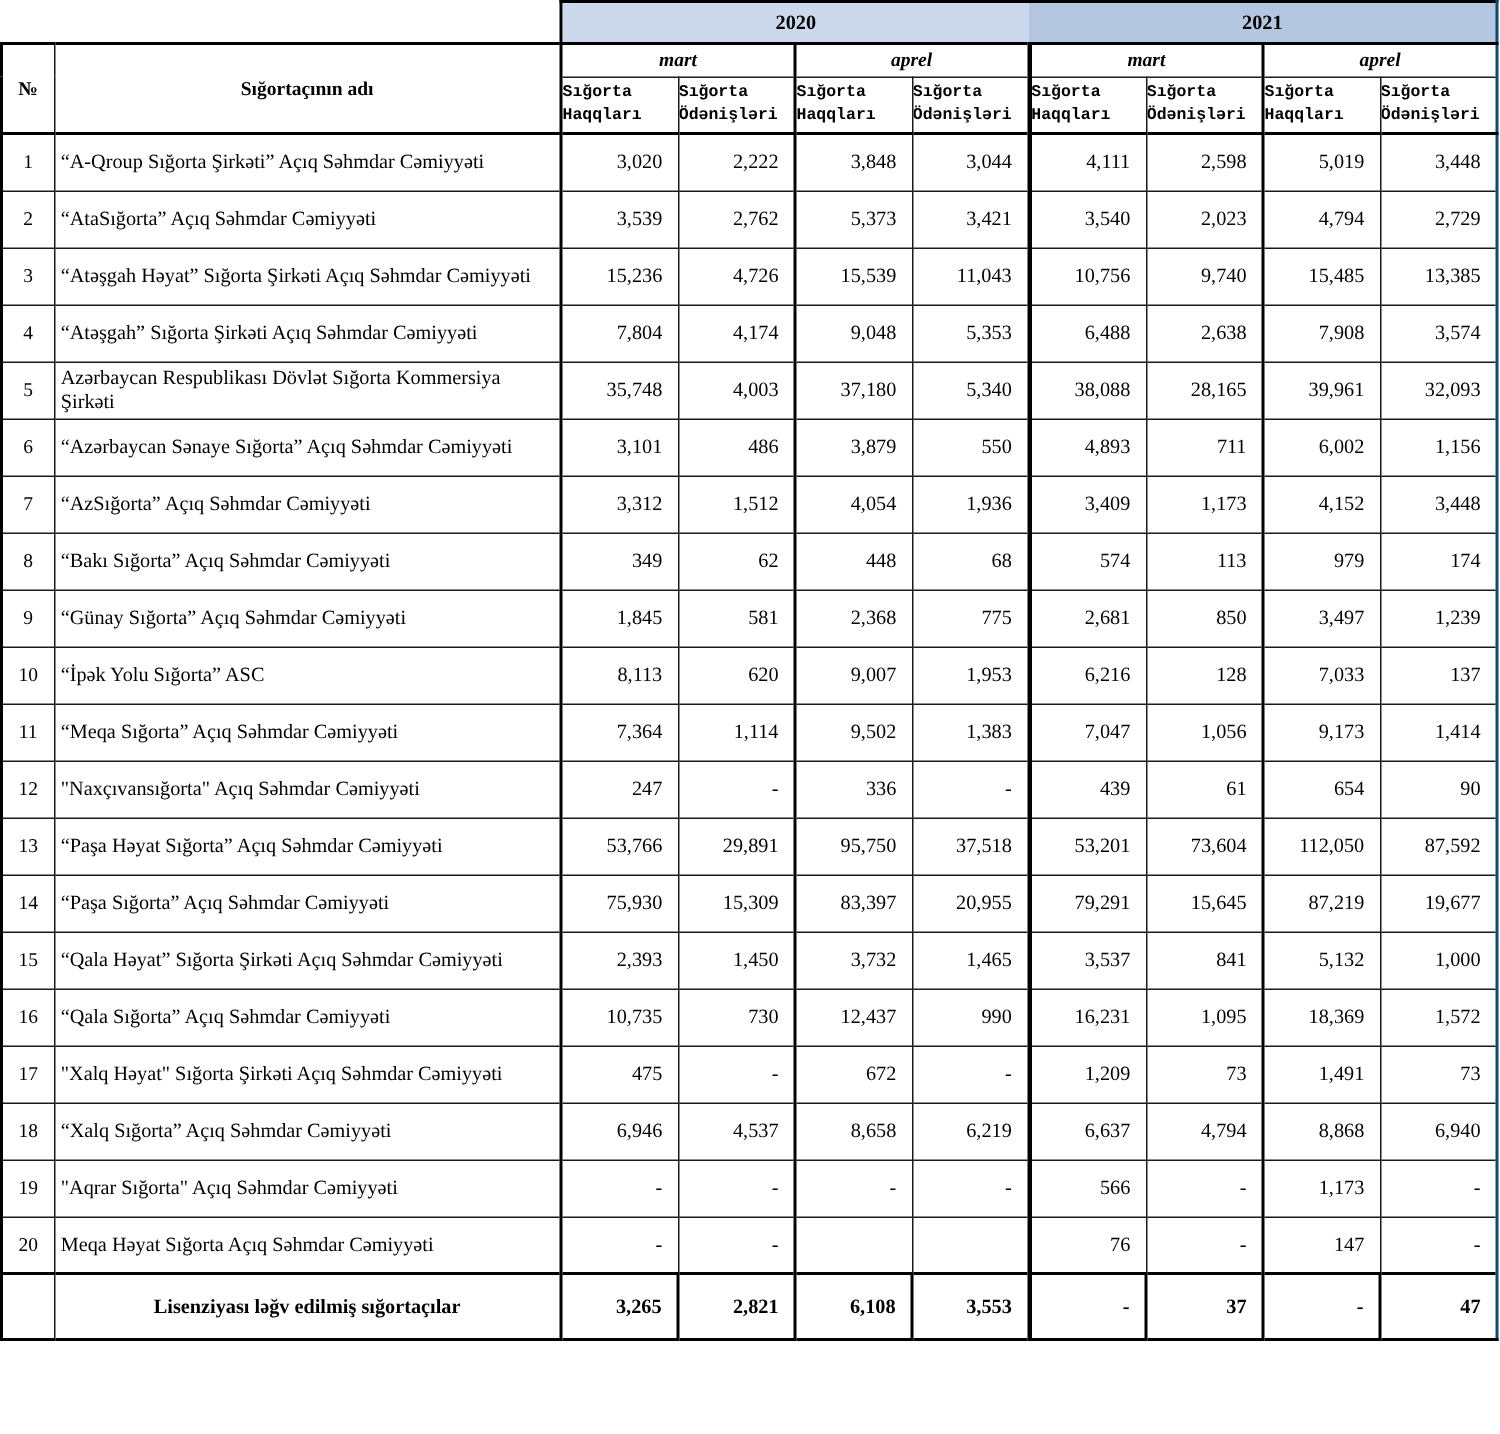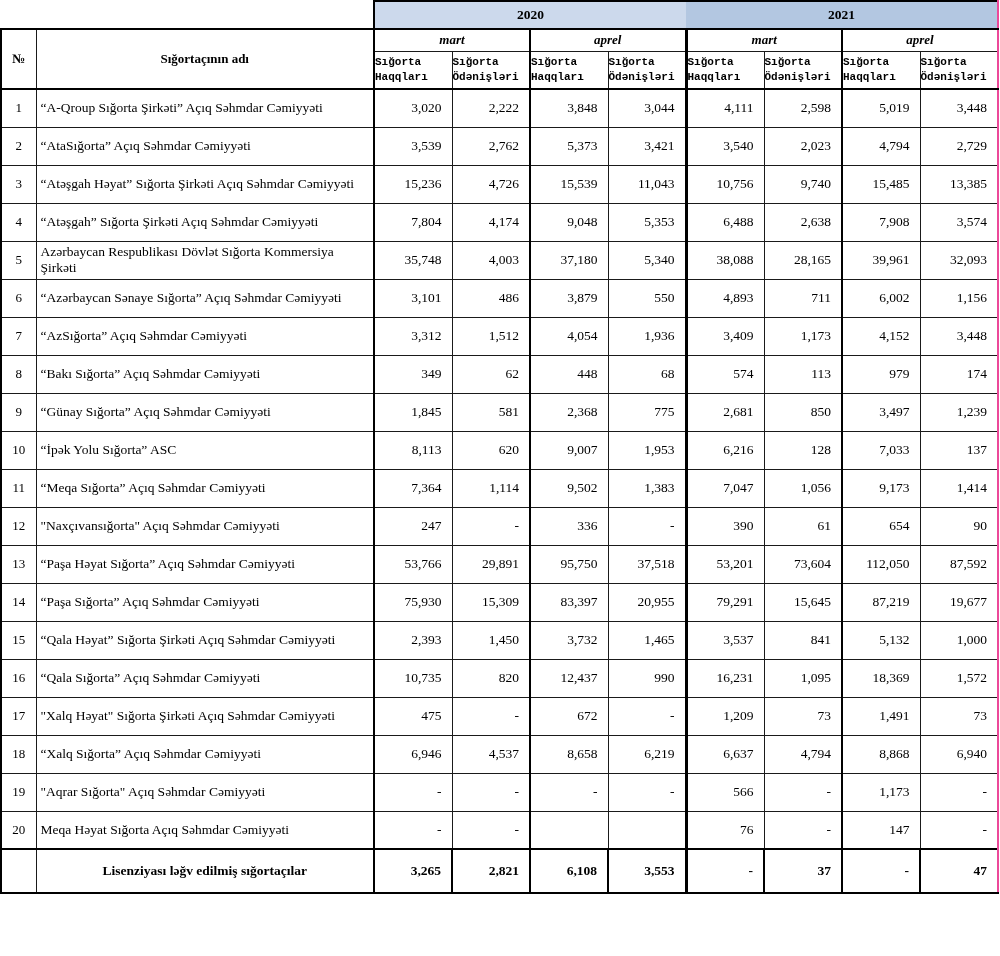--- a/index.html
+++ b/index.html
@@ -9,21 +9,21 @@
           margin:8px 0 10px 0;color:#0d0d0d;}
   table{border-collapse:collapse;table-layout:fixed;width:997px;margin:0;}
   col.cno{width:35px;} col.cname{width:338px;} col.cv{width:78px;}
   td,th{border:1px solid #1a1a1a;vertical-align:middle;padding:0;overflow:hidden;}
   
   .c0{border-left:2px solid #000;}
   .c2{border-left:2px solid #000;}
   .c4{border-left:2px solid #000;}
   .c6{border-left:3px solid #000;}
   .c8{border-left:2px solid #000;}
-  .c9{border-right:2px solid #ec4899;}
+  .c9{border-right:2px solid #0c4a6e;}
   
   .yearrow{height:28px;}
   .blank{border:none;background:#fff;}
   .year{font-size:13.5px;font-weight:bold;text-align:center;
         border-top:2px solid #000;border-bottom:2px solid #000;}
   .y20{background:#ccd9ec;border-right:none;}
   .y21{background:#b3c7e1;border-left:none;}
   
   .monthrow{height:22px;}
   .month{font-size:13px;font-weight:bold;font-style:italic;text-align:center;
@@ -233,21 +233,21 @@
       <td class="num c8">9,173</td>
       <td class="num c9">1,414</td>
     </tr>
     <tr class="datarow">
       <td class="no c0">12</td>
       <td class="name">"Naxçıvansığorta" Açıq Səhmdar Cəmiyyəti</td>
       <td class="num c2">247</td>
       <td class="num">-</td>
       <td class="num c4">336</td>
       <td class="num">-</td>
-      <td class="num c6">390</td>
+      <td class="num c6">439</td>
       <td class="num">61</td>
       <td class="num c8">654</td>
       <td class="num c9">90</td>
     </tr>
     <tr class="datarow">
       <td class="no c0">13</td>
       <td class="name">“Paşa Həyat Sığorta” Açıq Səhmdar Cəmiyyəti</td>
       <td class="num c2">53,766</td>
       <td class="num">29,891</td>
       <td class="num c4">95,750</td>
@@ -278,21 +278,21 @@
       <td class="num">1,465</td>
       <td class="num c6">3,537</td>
       <td class="num">841</td>
       <td class="num c8">5,132</td>
       <td class="num c9">1,000</td>
     </tr>
     <tr class="datarow">
       <td class="no c0">16</td>
       <td class="name">“Qala Sığorta” Açıq Səhmdar Cəmiyyəti</td>
       <td class="num c2">10,735</td>
-      <td class="num">820</td>
+      <td class="num">730</td>
       <td class="num c4">12,437</td>
       <td class="num">990</td>
       <td class="num c6">16,231</td>
       <td class="num">1,095</td>
       <td class="num c8">18,369</td>
       <td class="num c9">1,572</td>
     </tr>
     <tr class="datarow">
       <td class="no c0">17</td>
       <td class="name">"Xalq Həyat" Sığorta Şirkəti Açıq Səhmdar Cəmiyyəti</td>

